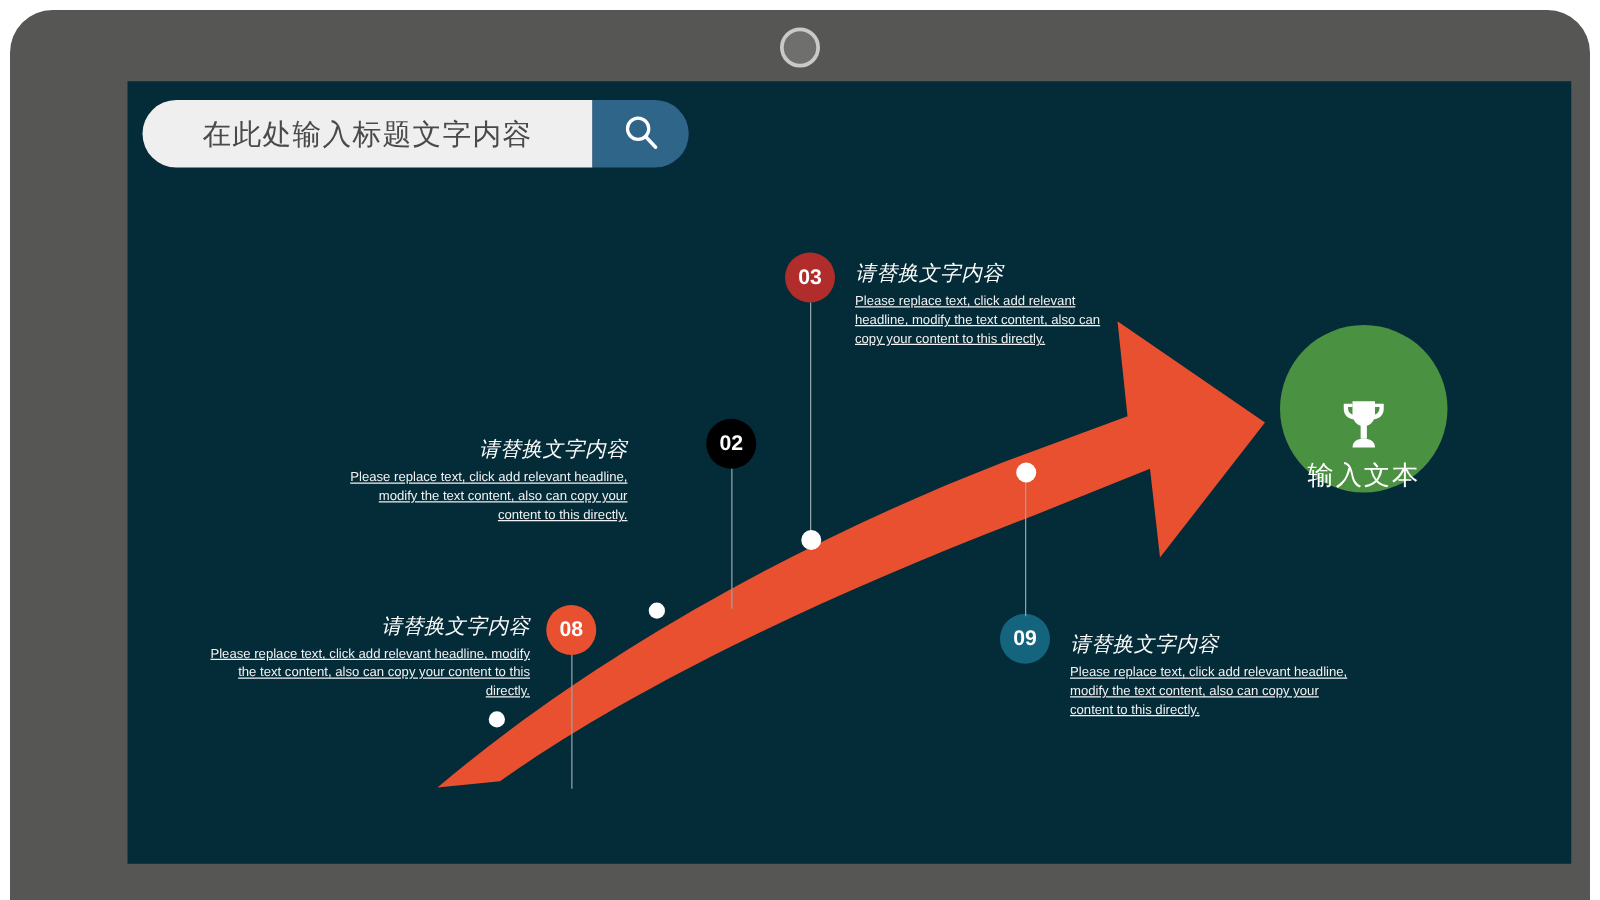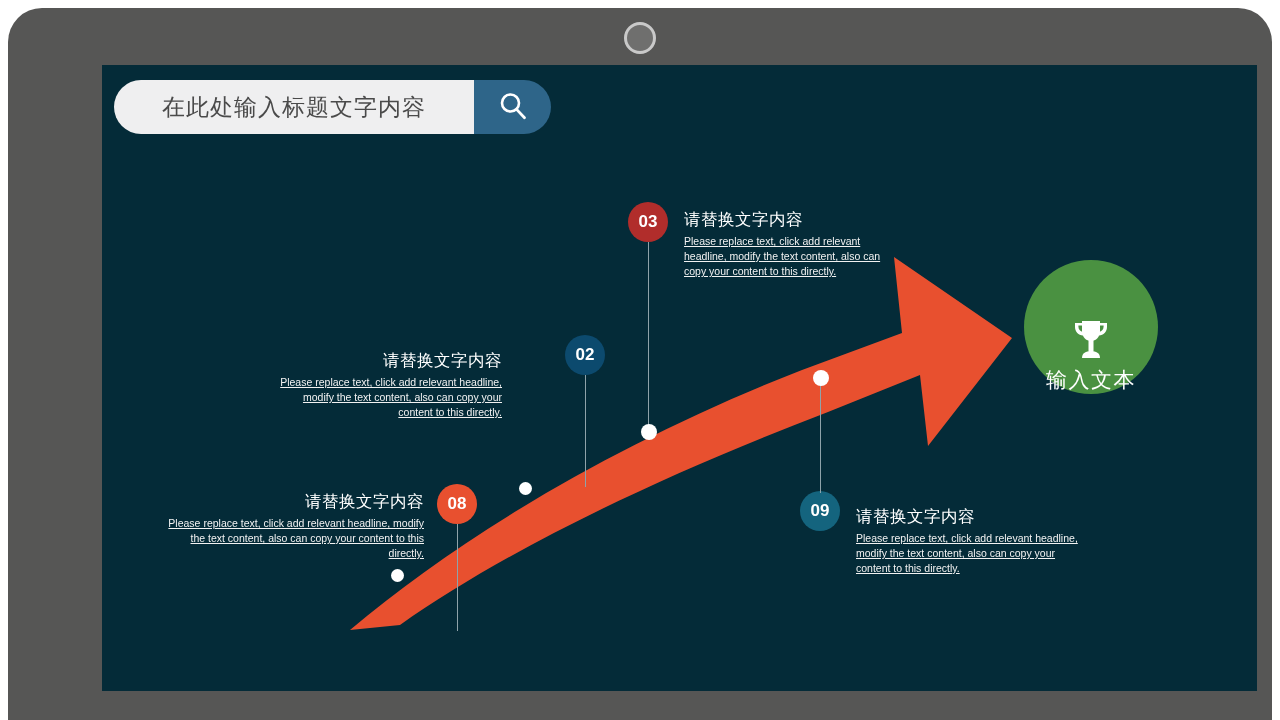--- a/index.html
+++ b/index.html
@@ -103,20 +103,21 @@
   .node-label {
     position: absolute;
     color: #ffffff;
   }
   .node-title {
     font-size: 16.5px;
     line-height: 22px;
     margin: 0 0 4px 0;
     white-space: nowrap;
     letter-spacing: 0.5px;
+    font-style: italic;
   }
   .node-body {
     font-size: 10.5px;
     line-height: 15px;
     margin: 0;
     color: #f2f2f2;
     text-decoration: underline;
   }
   .align-right { text-align: right; }
   .align-left  { text-align: left; }
@@ -219,21 +220,21 @@
       <div class="marker" style="left:335px; top:419px; background:#e8502f;">
         <span>08</span>
       </div>
       <div class="connector" style="left:355px; top:459px; height:107px;"></div>
       <div class="pin-dot small" style="left:289px; top:504px;"></div>
 
       <div class="node-label align-right" style="left:172px; top:284px; width:228px;">
         <p class="node-title">请替换文字内容</p>
         <p class="node-body">Please replace text, click add relevant headline, modify the text content, also can copy your content to this directly.</p>
       </div>
-      <div class="marker" style="left:463px; top:270px; background:#0c4a6e;">
+      <div class="marker" style="left:463px; top:270px; background:#000000;">
         <span>02</span>
       </div>
       <div class="connector" style="left:483px; top:310px; height:112px;"></div>
       <div class="pin-dot small" style="left:417px; top:417px;"></div>
 
       <div class="node-label align-left" style="left:582px; top:143px; width:212px;">
         <p class="node-title">请替换文字内容</p>
         <p class="node-body">Please replace text, click add relevant headline, modify the text content, also can copy your content to this directly.</p>
       </div>
       <div class="marker" style="left:526px; top:137px; background:#b12d2b;">

